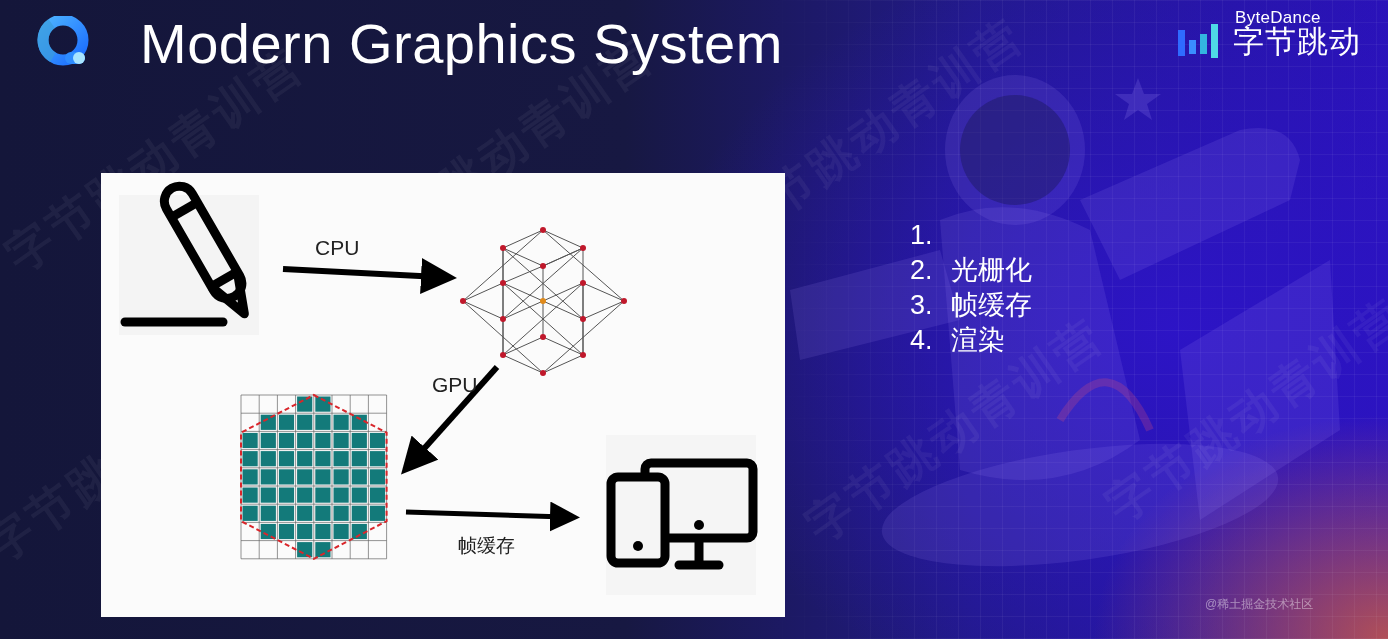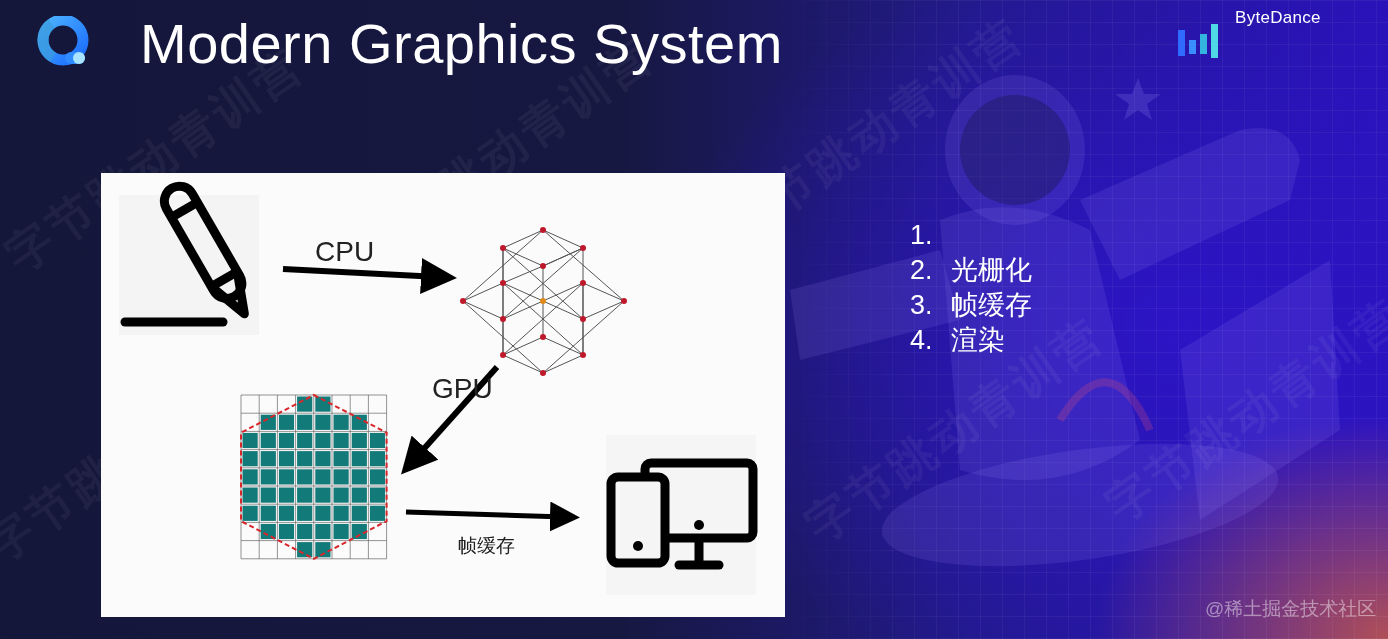--- a/index.html
+++ b/index.html
@@ -41,29 +41,29 @@
     position:absolute; left:57px; top:0px; color:#ffffff; font-size:17px; letter-spacing:0.3px;
   }
   .bd-cn {
     position:absolute; left:55px; top:15px; color:#ffffff; font-size:31px; letter-spacing:1px; line-height:38px;
   }
   .diagram {
     position:absolute; left:101px; top:173px; width:684px; height:444px;
     background:#fbfbfb;
   }
   .diagram svg { position:absolute; left:0; top:0; }
-  .lbl { position:absolute; color:#222; font-size:28px; }
+  .lbl { position:absolute; color:#222; font-size:21px; }
   .list {
     position:absolute; left:910px; top:218px; color:#ffffff;
     font-size:27px; line-height:35px; margin:0; padding:0; list-style:none;
   }
   .list li { display:flex; }
   .list .num { display:inline-block; width:41px; }
   .footer-wm {
-    position:absolute; left:1205px; top:596px; color:rgba(255,255,255,0.45); font-size:19px;
+    position:absolute; left:1205px; top:596px; color:rgba(255,255,255,0.45); font-size:12px;
   }
 </style>
 </head>
 <body>
 
 <div class="bg"></div>
 <div class="grid-overlay"></div>
 
 <svg class="astronaut-shape" width="1388" height="639" viewBox="0 0 1388 639">
   <g fill="rgba(170,150,255,0.13)">
@@ -104,20 +104,21 @@
 <div class="title">Modern Graphics System</div>
 
 <div class="bd-logo">
   <svg class="bd-bars" viewBox="0 0 44 40">
     <rect x="0" y="10" width="7" height="26" fill="#2f6bff"></rect>
     <rect x="11" y="20" width="7" height="14" fill="#3a8dff"></rect>
     <rect x="22" y="14" width="7" height="20" fill="#33b5e0"></rect>
     <rect x="33" y="4" width="7" height="34" fill="#4fd9e6"></rect>
   </svg>
   <span class="bd-en">ByteDance</span>
+  <span class="bd-cn">字节跳动</span>
 </div>
 
 <div class="diagram">
   <svg width="684" height="444" viewBox="0 0 684 444">
     <defs>
       <marker id="ah" markerWidth="6" markerHeight="6" refX="3" refY="3" orient="auto" markerUnits="strokeWidth">
         <path d="M0,0 L6,3 L0,6 Z" fill="#000"></path>
       </marker>
     </defs>
 

